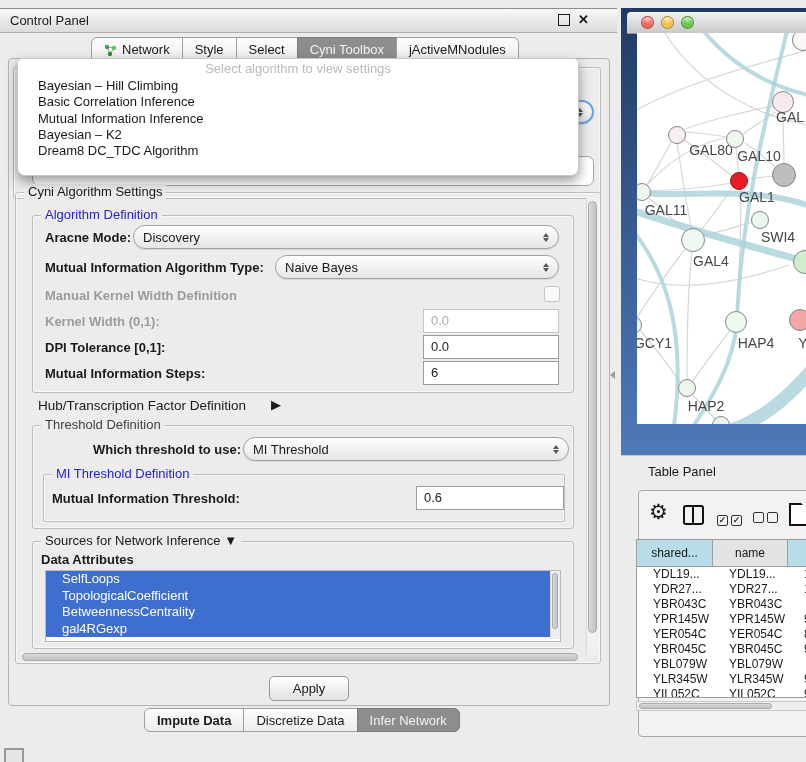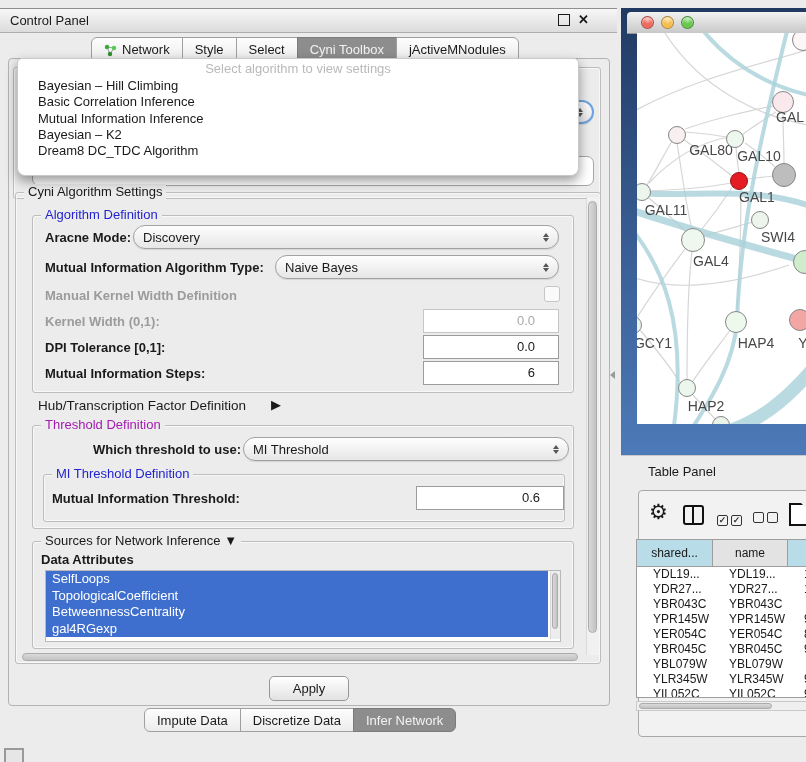--- a/index.html
+++ b/index.html
@@ -14,54 +14,54 @@
   .float-box{width:10px;height:10px;border:1.6px solid #1a1a1a;display:inline-block;}
   .close-x{font-size:13px;font-weight:bold;line-height:14px;}
   
   #tab-row{position:absolute;left:92px;top:28px;display:flex;z-index:3;}
   #bottom-tabs{position:absolute;left:145px;top:699px;display:flex;}
   .tab{border:1px solid #9f9f9f;background:linear-gradient(#fdfdfd,#ececec);
        padding:3px 12px;font-size:13px;margin-left:-1px;display:flex;align-items:center;gap:5px;height:16px;}
   .tab.sel{background:#8d8d8d;color:#f3f3f3;border-color:#7b7b7b;}
   .tab:first-child{border-radius:6px 0 0 0;align-items:flex-end;}
   .tab:last-child{border-radius:0 6px 0 0;}
-  #bottom-tabs .tab:first-child{border-radius:6px 0 0 6px;}
+  #bottom-tabs .tab:first-child{border-radius:6px 0 0 6px;font-weight:bold;}
   #bottom-tabs .tab:last-child{border-radius:0 6px 6px 0;}
   
   #content{position:absolute;left:8px;top:49px;width:600px;height:646px;border:1px solid #b3b3b3;
            border-radius:4px;background:#ececec;}
   .groupbox{position:absolute;border:1px solid #bdbdbd;border-radius:3px;
             box-shadow:inset 0 0 0 1px rgba(255,255,255,.65);}
   .gtitle{position:absolute;top:-9px;left:8px;background:#ececec;padding:0 4px;font-size:13px;white-space:nowrap;}
   .t-blue{color:#2323cf;}
-  .t-green{color:#a21caf;}
+  .t-green{color:#404040;}
   .lbl{position:absolute;font-size:13px;font-weight:bold;white-space:nowrap;}
   .lbl.dis{color:#9b9b9b;}
-  .field{position:absolute;background:#fff;border:1px solid #9c9c9c;font-size:13px;text-align:right;
+  .field{position:absolute;background:#fff;border:1px solid #9c9c9c;font-size:13px;
          padding:3px 23px 0 7px;box-sizing:border-box;height:24px;}
   .field.dis{border-color:#c6c6c6;color:#aaaaaa;}
   .combo{position:absolute;background:linear-gradient(#fefefe,#e6e6e6);border:1px solid #a2a2a2;border-radius:12px;
          font-size:13px;display:flex;align-items:center;padding:0 9px;box-sizing:border-box;height:24px;
          box-shadow:0 1px 1px rgba(0,0,0,.1);}
   .arrows{margin-left:auto;display:flex;flex-direction:column;align-items:center;gap:1px;}
   .arr-up{width:0;height:0;border-left:3.5px solid transparent;border-right:3.5px solid transparent;border-bottom:4px solid #555;}
   .arr-dn{width:0;height:0;border-left:3.5px solid transparent;border-right:3.5px solid transparent;border-top:4px solid #555;}
   .chk{position:absolute;width:14px;height:14px;border:1px solid #c6c6c6;border-radius:3px;background:#fafafa;}
   
   #popup{position:absolute;left:8px;top:-1px;width:562px;height:118px;background:#fff;
          border:1px solid #c9c9c9;border-radius:5px 5px 8px 8px;box-shadow:0 5px 12px rgba(0,0,0,.4);z-index:6;
          padding-top:2px;box-sizing:border-box;}
   #popup .prompt{color:#b9b9b9;font-size:13px;text-align:center;height:17px;line-height:16px;}
   #popup .ditem{font-size:13px;height:16.3px;line-height:16.3px;padding-left:20px;white-space:nowrap;}
   #popup .ditem.bold{font-weight:bold;}
   
   #attr-list{position:absolute;left:12px;top:28px;width:514px;height:70px;background:#fff;
              border:1px solid #b9b9b9;overflow:hidden;}
   .li-sel{height:16.5px;line-height:16.5px;font-size:13px;color:#fff;background:#3f6fce;
-          padding-left:6px;width:496px;white-space:nowrap;}
+          padding-left:16px;width:496px;white-space:nowrap;}
   
   .sb-track-v{position:absolute;background:#f1f1f1;border-left:1px solid #dadada;}
   .sb-thumb{position:absolute;background:linear-gradient(90deg,#dadada,#c2c2c2);
             border:1px solid #ababab;border-radius:6px;box-sizing:border-box;}
   .sb-thumb-h{position:absolute;background:linear-gradient(#dadada,#c2c2c2);
             border:1px solid #ababab;border-radius:6px;box-sizing:border-box;}
   
   #apply-btn{position:absolute;left:260px;top:617px;width:78px;height:23px;border:1px solid #979797;
              border-radius:5px;background:linear-gradient(#ffffff,#e2e2e2);font-size:13px;
              display:flex;align-items:center;justify-content:center;}

